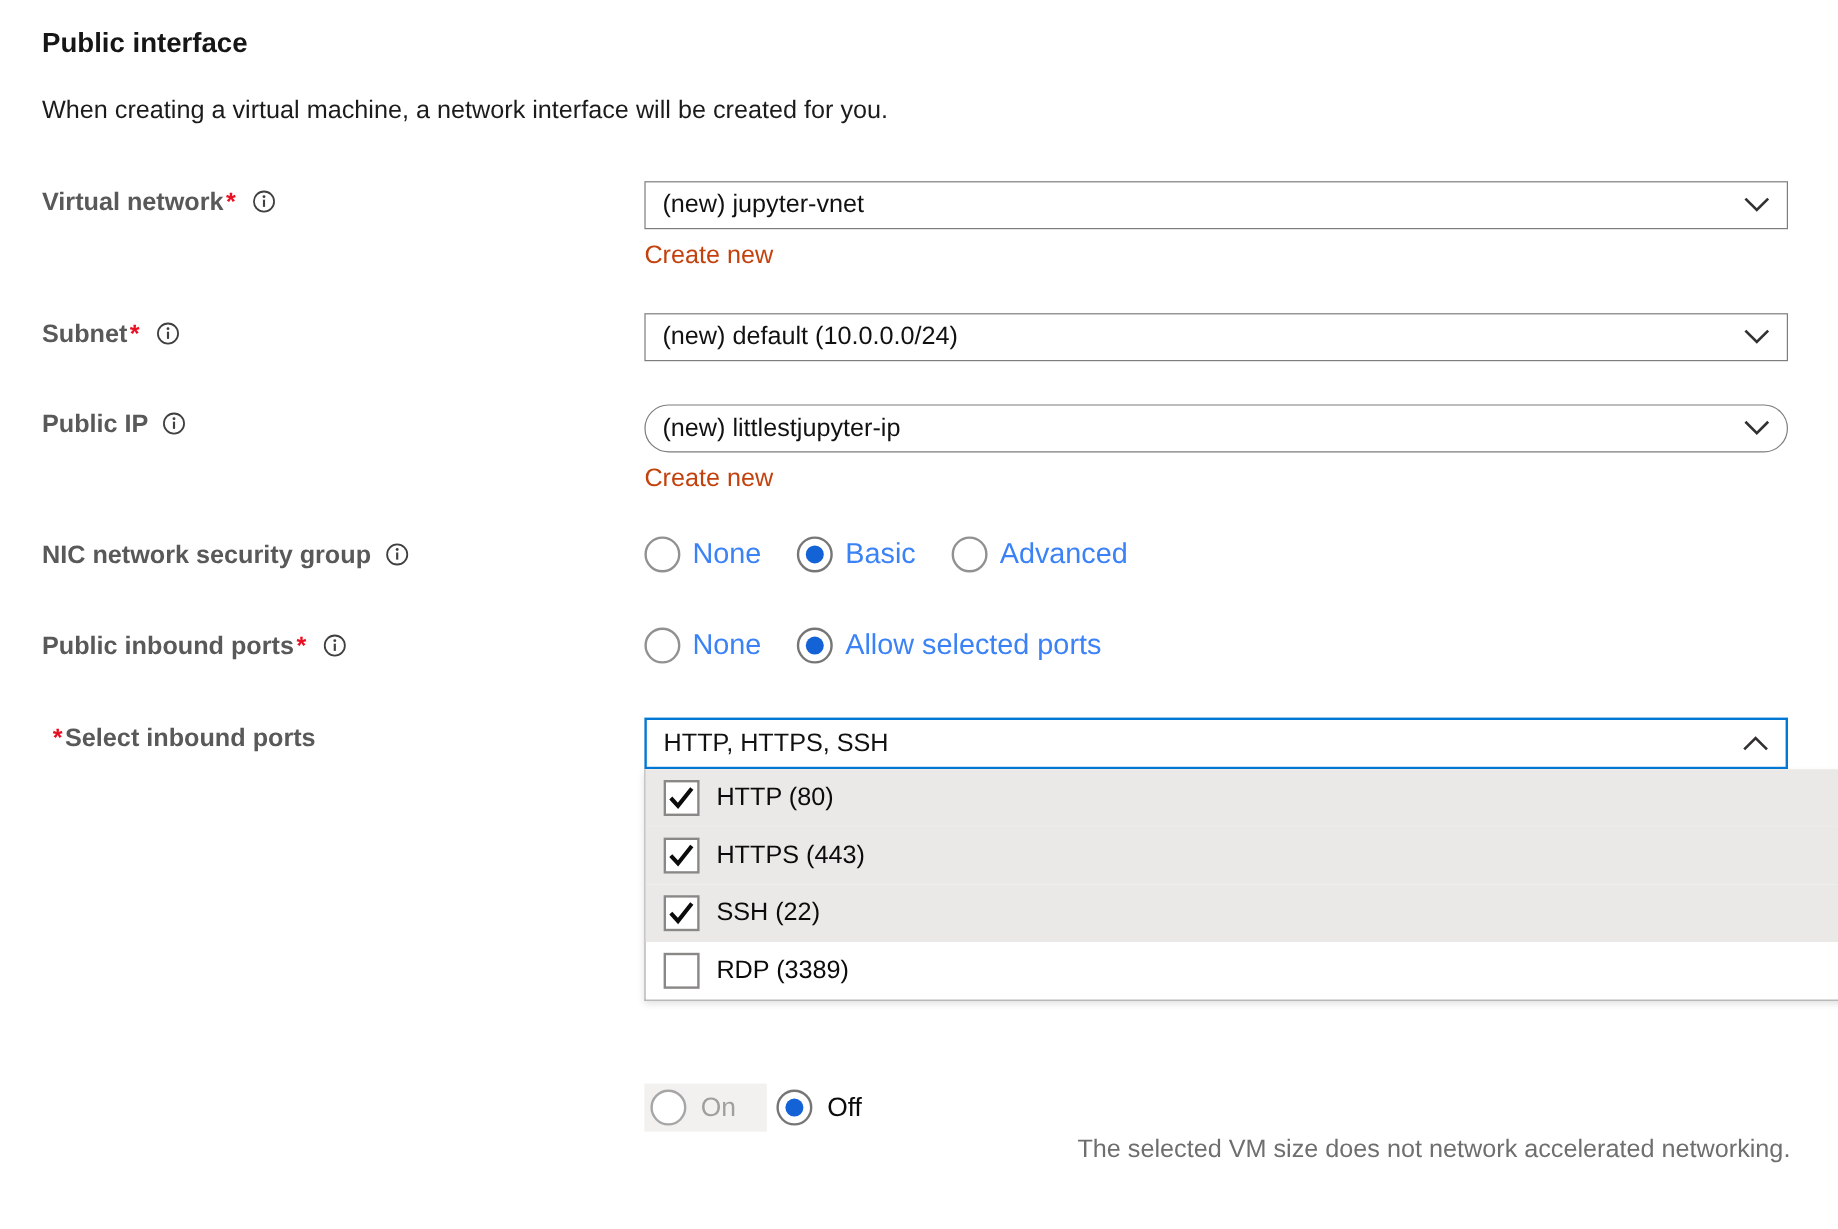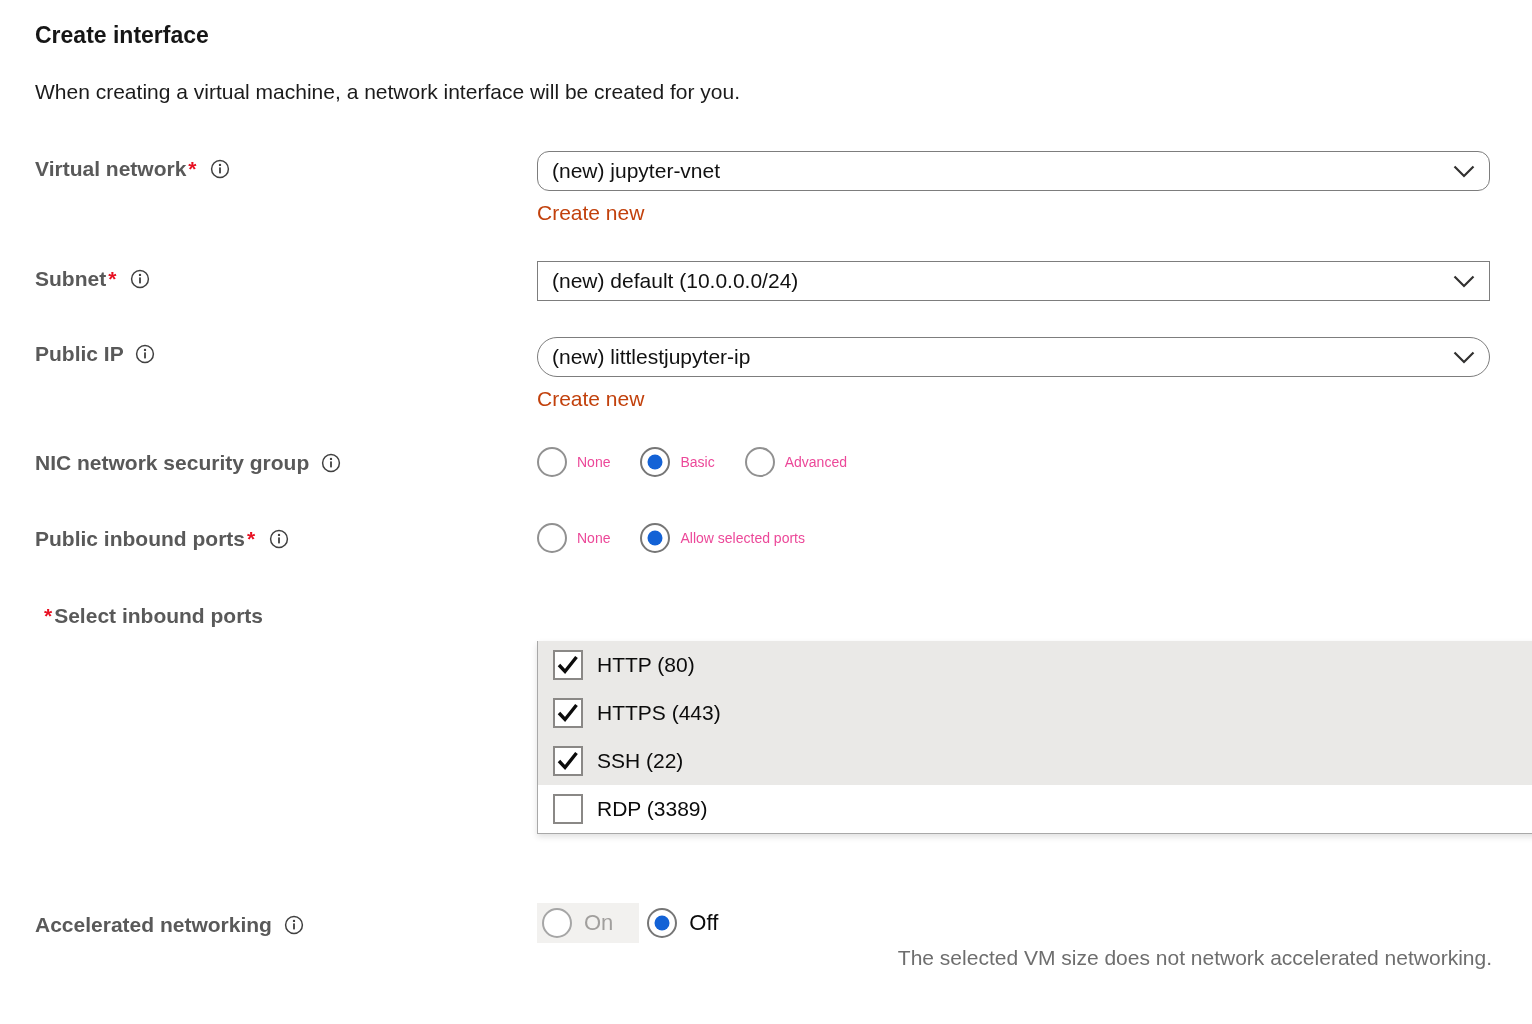--- a/index.html
+++ b/index.html
@@ -22,21 +22,21 @@
 
   .link { position:absolute; left:537px; font-size:21px; color:#c2410c; cursor:pointer; text-decoration:none;text-align:right; }
 
   .radio-row { position:absolute; left:537px; display:flex; align-items:center; gap:30px; }
   .radio-opt { display:flex; align-items:center; gap:10px; cursor:pointer; }
   .radio { width:30px; height:30px; border:2px solid #919191; border-radius:50%; background:#fff;
     position:relative; flex:0 0 auto; }
   .radio.selected { border-color:#767676; }
   .radio.selected::after { content:""; position:absolute; left:50%; top:50%; width:15px; height:15px;
     transform:translate(-50%,-50%); border-radius:50%; background:#1362d6; }
-  .radio-opt .opt-label { font-size:14px; color:#ec4899; }
+  .radio-opt .opt-label { font-size:24px; color:#3b82f6; }
 
   .select-field { position:absolute; left:537px; top:598px; width:953px; height:43px; background:#fff;
     border:2px solid #0078d4; display:flex; align-items:center; padding:0 44px 0 14px;
     font-size:21px; color:#111; cursor:pointer; }
   .select-field .chev { position:absolute; right:14px; top:50%; transform:translateY(-50%); }
 
   .dd-panel { position:absolute; left:537px; top:641px; width:1146px; border:1px solid #a8a8a8;
     border-top:none; background:#fff; box-shadow:0 3px 6px rgba(0,0,0,0.12); }
   .dd-item { height:48px; display:flex; align-items:center; padding-left:15px; cursor:pointer; }
   .dd-item.checked-bg { background:#eae9e7; }
@@ -53,34 +53,34 @@
   .toggle-on-opt .opt-label { font-size:22px; color:#0b0b0b; }
 
   .note { position:absolute; left:537px; top:946px; width:955px; text-align:right;
     font-size:21px; color:#6e6e6e; }
 </style>
 </head>
 <body>
 
 <div class="page">
 
-  <div class="title">Create interface</div>
+  <div class="title">Public interface</div>
   <div class="subtitle">When creating a virtual machine, a network interface will be created for you.</div>
 
   <div class="flabel" style="top:156px;">
     <span>Virtual network</span><span class="req">*</span>
     <span class="info-icon">
       <svg width="20" height="20" viewBox="0 0 20 20">
           <circle cx="10" cy="10" r="8.4" fill="none" stroke="#404040" stroke-width="1.5"></circle>
           <circle cx="10" cy="5.9" r="1.2" fill="#404040"></circle>
           <rect x="9.1" y="8.4" width="1.8" height="6" fill="#404040"></rect>
         </svg>
     </span>
   </div>
-  <div class="dropdown" style="top:151px;border-radius:12px;">
+  <div class="dropdown" style="top:151px;">
     <span>(new) jupyter-vnet</span>
     <span class="chev">
       <svg width="22" height="13" viewBox="0 0 22 13">
           <polyline points="1.5,1.5 11,11 20.5,1.5" fill="none" stroke="#323130" stroke-width="2.2"></polyline>
         </svg>
     </span>
   </div>
   <a class="link" style="top:201px;">Create new</a>
 
   <div class="flabel" style="top:266px;">
@@ -163,20 +163,28 @@
       <span class="opt-label">None</span>
     </div>
     <div class="radio-opt">
       <span class="radio selected"></span>
       <span class="opt-label">Allow selected ports</span>
     </div>
   </div>
 
   <div class="flabel" style="top:603px; left:42px;">
     <span class="req">*</span><span>Select inbound ports</span>
+  </div>
+  <div class="select-field">
+    <span>HTTP, HTTPS, SSH</span>
+    <span class="chev">
+      <svg width="22" height="13" viewBox="0 0 22 13">
+          <polyline points="1.5,11.5 11,2 20.5,11.5" fill="none" stroke="#323130" stroke-width="2.2"></polyline>
+        </svg>
+    </span>
   </div>
 
   <div class="dd-panel">
     <div class="dd-item checked-bg">
       <span class="checkbox">
         <svg width="22" height="20" viewBox="0 0 22 20">
             <polyline points="2,10 8,16.5 19.5,2" fill="none" stroke="#0b0b0b" stroke-width="3.4"></polyline>
           </svg>
       </span>
       <span class="opt-label">HTTP (80)</span>
@@ -196,30 +204,20 @@
           </svg>
       </span>
       <span class="opt-label">SSH (22)</span>
     </div>
     <div class="dd-item">
       <span class="checkbox"></span>
       <span class="opt-label">RDP (3389)</span>
     </div>
   </div>
 
-  <div class="flabel" style="top:912px;">
-    <span>Accelerated networking</span>
-    <span class="info-icon">
-      <svg width="20" height="20" viewBox="0 0 20 20">
-          <circle cx="10" cy="10" r="8.4" fill="none" stroke="#404040" stroke-width="1.5"></circle>
-          <circle cx="10" cy="5.9" r="1.2" fill="#404040"></circle>
-          <rect x="9.1" y="8.4" width="1.8" height="6" fill="#404040"></rect>
-        </svg>
-    </span>
-  </div>
   <div class="toggle-row">
     <div class="toggle-disabled-box">
       <span class="radio"></span>
       <span class="opt-label">On</span>
     </div>
     <div class="toggle-on-opt">
       <span class="radio selected"></span>
       <span class="opt-label">Off</span>
     </div>
   </div>

